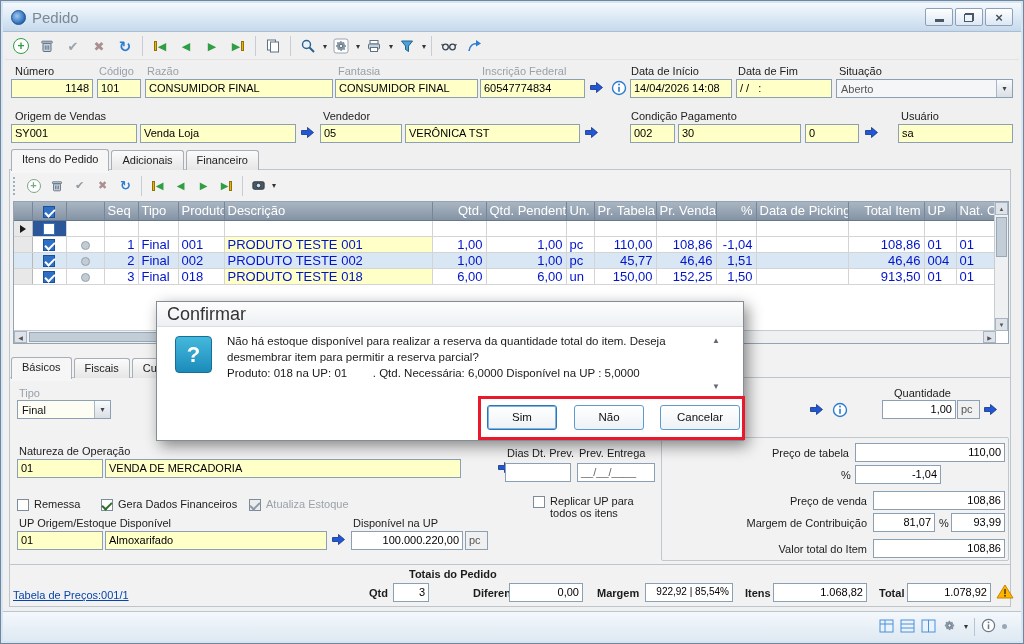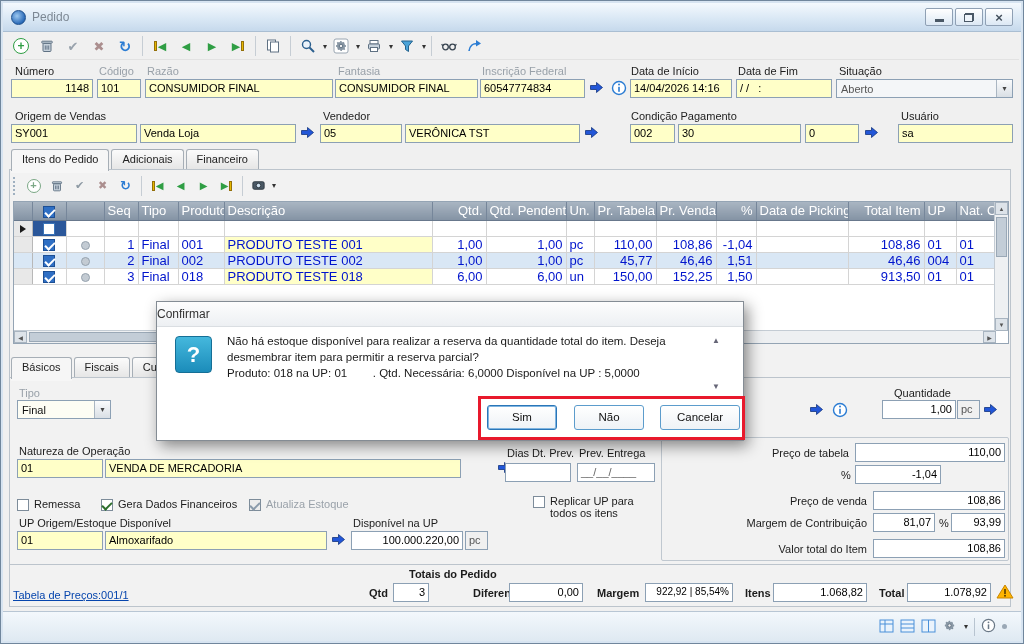--- a/index.html
+++ b/index.html
@@ -2,21 +2,21 @@
 <html><head>
 <meta charset="utf-8">
 <style>
 *{box-sizing:border-box;margin:0;padding:0}
 html,body{width:1024px;height:644px;overflow:hidden}
 body{font-family:"Liberation Sans","DejaVu Sans",sans-serif;font-size:11px;background:#c9d9e8}
 .win{position:absolute;inset:0;background:#f0f0f0;border:1px solid #70869c;box-shadow:inset 0 0 0 2px #d7e4f1}
 
 .titlebar{position:absolute;left:2px;top:2px;right:2px;height:29px;background:linear-gradient(#f4f9fd,#dae8f5 55%,#c6d9ec);border-bottom:1px solid #aabed2;display:flex;align-items:center;padding:0 8px;gap:6px}
 .app-icon{width:15px;height:15px;border-radius:50%;background:radial-gradient(circle at 5px 5px,#9cc8f0,#2a6ab8 70%,#174a86);border:1px solid #1d4f8c}
-.title-text{color:#7d8894;font-size:12px}
+.title-text{color:#7d8894;font-size:15px}
 .caps{margin-left:auto;display:flex;gap:2px}
 .capbtn{width:28px;height:18px;border:1px solid #8fa0b4;background:linear-gradient(#ffffff,#dce8f4);border-radius:2px;display:flex;align-items:center;justify-content:center;color:#44505c}
 .g-min{width:9px;height:3px;background:#4a5866;margin-top:7px}
 .g-restore{position:relative;width:10px;height:9px}
 .g-restore::before{content:"";position:absolute;right:0;top:0;width:7px;height:6px;border:1px solid #4a5866}
 .g-restore::after{content:"";position:absolute;left:0;bottom:0;width:7px;height:6px;border:1px solid #4a5866;background:#eef4fa}
 .g-close{font-size:13px;font-weight:bold;line-height:1;color:#44505c}
 
 .toolbar{position:absolute;left:4px;top:32px;right:4px;height:27px;display:flex;align-items:center;gap:2px;border-bottom:1px solid #e2e2e2;padding-left:4px}
 .toolbar2{position:absolute;left:10px;top:172px;width:990px;height:25px;display:flex;align-items:center;gap:2px;padding-left:2px}
@@ -35,21 +35,21 @@
 .lbl.b{font-weight:bold}
 .fld{position:absolute;height:19px;background:#ffffc8;border:1px solid #8ca0b4;padding:2px 3px;font-size:11px;color:#000;white-space:nowrap;overflow:hidden}
 .fld.white{background:#fff}
 .fld.gray{background:#f0f0f0;color:#555}
 .fld.num{text-align:right}
 .pre{white-space:pre-wrap}
 .combo{position:absolute;height:19px;border:1px solid #8ca0b4;background:#f4f6f8;display:flex;align-items:center;padding-left:4px;color:#555}
 .combo .dd{margin-left:auto;width:16px;height:100%;background:linear-gradient(#fafbfc,#d9dfe5);border-left:1px solid #aab6c2;display:flex;align-items:center;justify-content:center;font-size:8px;color:#444}
 .lookup{position:absolute;width:16px;height:14px}
 
-.tabstrip{position:absolute;display:flex;align-items:flex-start}
+.tabstrip{position:absolute;display:flex;align-items:center}
 .tab{height:20px;padding:3px 10px 0;background:linear-gradient(#fbfbfb,#e6e6e6);border:1px solid #a6aeb6;border-bottom:none;border-radius:3px 3px 0 0;margin-right:2px;color:#222}
 .tab.active{background:#f6f6f6;height:22px;z-index:2;box-shadow:0 2px 0 #f6f6f6}
 .tabpage{position:absolute;background:#f2f2f2;border:1px solid #bcc4cc}
 
 .grid{position:absolute;left:12px;top:200px;width:996px;height:143px;background:#fff;border:1px solid #94a4b4}
 .grid table{border-collapse:collapse;table-layout:fixed;width:982px;font-size:13px}
 .grid th{background:linear-gradient(#a9b5c2,#8493a4);color:#fff;font-weight:normal;border-right:1px solid #76869a;border-bottom:1px solid #68788c;height:18px;padding:0 3px;text-align:left;overflow:hidden;white-space:nowrap}
 .grid td{border-right:1px solid #d4d4d4;border-bottom:1px solid #d4d4d4;height:16px;padding:0 3px;color:#0014cc;overflow:hidden;white-space:nowrap;background:#fff}
 .grid tr.alt td{background:#d9e7f5}
 .grid td.desc{background:#ffffc8}
@@ -71,21 +71,21 @@
 .fcb .box{width:12px;height:12px;border:1px solid #7d8c9a;background:#fff;position:relative;flex:none;margin-top:1px}
 .fcb.checked .box::after{content:"";position:absolute;left:2px;top:0;width:4px;height:8px;border:solid #2d6e2d;border-width:0 2px 2px 0;transform:rotate(45deg)}
 .fcb.disabled{color:#9aa2aa}
 .fcb.disabled .box{background:#ececec}
 .fcb.disabled .box::after{border-color:#8a9aaa}
 
 .groupbox{position:absolute;border:1px solid #c0c8d0;border-radius:2px}
 .grouplabel{position:absolute;background:#f2f2f2;padding:0 4px;color:#1c1c1c}
 
 .dialog{position:absolute;left:155px;top:300px;width:588px;height:140px;background:#fff;border:1px solid #848c94;box-shadow:4px 5px 14px rgba(0,0,0,.45);z-index:50}
-.dtitle{height:25px;background:linear-gradient(#fdfdfd,#edf0f3);border-bottom:1px solid #dadee2;display:flex;align-items:center;padding:0 0;font-size:12px;color:#333}
+.dtitle{height:25px;background:linear-gradient(#fdfdfd,#edf0f3);border-bottom:1px solid #dadee2;display:flex;align-items:center;padding:0 10px;font-size:18px;color:#333}
 .dicon{position:absolute;left:18px;top:34px;width:37px;height:37px;border-radius:4px;background:linear-gradient(#45b8dd,#1b8cba);border:1px solid #156f96;color:#fff;font-weight:bold;font-size:22px;display:flex;align-items:center;justify-content:center}
 .dtext{position:absolute;left:70px;top:31px;width:462px;font-size:11.5px;color:#1a1a1a;line-height:1.4}
 .dscroll{position:absolute;left:552px;width:14px;text-align:center;font-size:8px;color:#667}
 .dbtn{position:absolute;top:103px;height:25px;background:linear-gradient(#ffffff,#eef2f6);border:1px solid #5c9ccc;border-radius:3px;font-size:11.5px;text-align:center;line-height:23px;color:#111}
 .dbtn.default{border-color:#2a76b8;box-shadow:inset 0 0 0 1px #7fb4e0}
 .annot{position:absolute;left:477px;top:395px;width:267px;height:44px;border:3px solid #e8192c;z-index:60;pointer-events:none}
 
 .statusbar{position:absolute;left:2px;right:2px;bottom:2px;height:30px;background:linear-gradient(#f3f8fc,#dfe9f2);border-top:1px solid #b8c6d4;display:flex;align-items:center;justify-content:flex-end;gap:6px;padding-right:14px}
 .ssep{width:1px;height:18px;background:#b8c4d0}
 .link{position:absolute;color:#0645ad;text-decoration:underline;cursor:pointer}
@@ -219,21 +219,21 @@
   <div class="fld" style="left:334px;top:78px;width:143px">CONSUMIDOR FINAL</div>
   <div class="fld" style="left:479px;top:78px;width:105px">60547774834</div>
   <span class="lookup" style="left:588px;top:80px"><svg width="15" height="13" viewBox="0 0 15 13">
         <path d="M1.5 4.5h6V1.5L13.5 6.5 7.5 11.5V8.5h-6z" fill="#2256d8" stroke="#12347e" stroke-width="0.8"></path>
       </svg></span>
   <span class="lookup" style="left:610px;top:79px"><svg width="16" height="16" viewBox="0 0 16 16">
         <circle cx="8" cy="8" r="6.5" fill="#fff" stroke="#2b7cd3" stroke-width="1.4"></circle>
         <rect x="7.2" y="6.8" width="1.6" height="5" fill="#2b7cd3"></rect>
         <circle cx="8" cy="4.6" r="1" fill="#2b7cd3"></circle>
       </svg></span>
-  <div class="fld" style="left:629px;top:78px;width:102px">14/04/2026 14:16</div>
+  <div class="fld" style="left:629px;top:78px;width:102px">14/04/2026 14:08</div>
   <div class="fld pre" style="left:735px;top:78px;width:96px">/ /   :</div>
   <div class="combo" style="left:835px;top:78px;width:177px">
       <span>Aberto</span>
       <span class="dd">▾</span>
     </div>
 
   <span class="lbl" style="left:14px;top:109px">Origem de Vendas</span>
   <span class="lbl" style="left:322px;top:109px">Vendedor</span>
   <span class="lbl" style="left:630px;top:109px">Condição Pagamento</span>
   <span class="lbl" style="left:900px;top:109px">Usuário</span>

